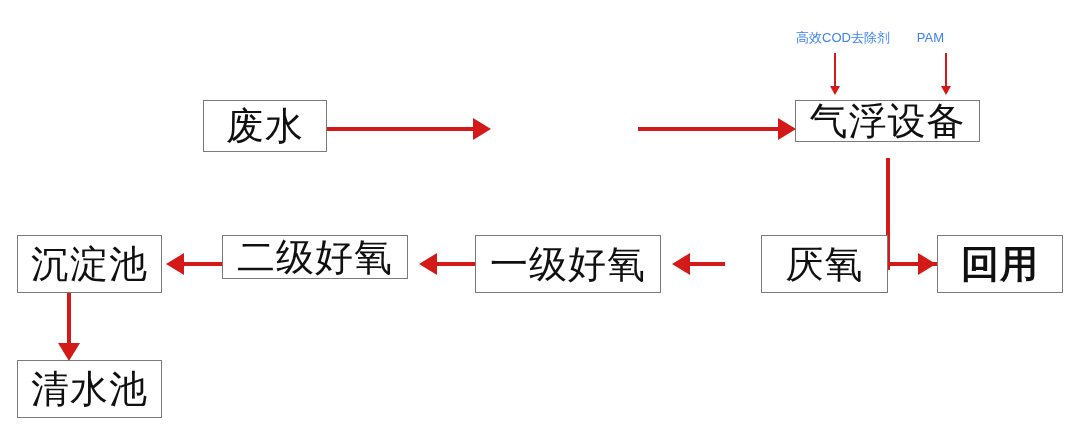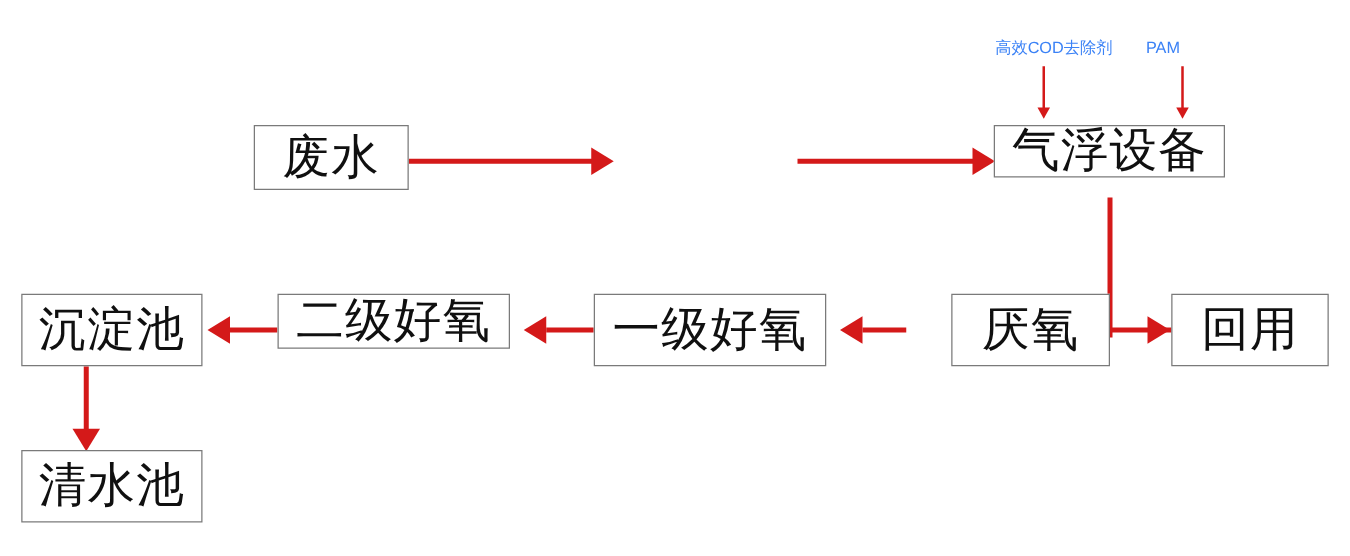--- a/index.html
+++ b/index.html
@@ -135,20 +135,20 @@
   <div class="hline" style="left:437px; top:262px; width:38px;"></div>
   <div class="arrow arrow-left" style="left:419px; top:253px;"></div>
 
   <div class="node" style="left:475px; top:235px; width:186px; height:58px;">一级好氧</div>
 
   <div class="hline" style="left:690px; top:262px; width:35px;"></div>
   <div class="arrow arrow-left" style="left:672px; top:253px;"></div>
 
   <div class="node" style="left:725px; top:235px; width:127px; height:58px;margin-left:36px;">厌氧</div>
 
-  <div class="node" style="left:937px; top:235px; width:126px; height:58px;">回用</div>
+  <div class="node" style="left:937px; top:235px; width:126px; height:58px;font-weight:bold;">回用</div>
 
   <div class="vline" style="left:67px; top:293px; height:52px;"></div>
   <div class="arrow arrow-down" style="left:58px; top:343px;"></div>
 
   <div class="node" style="left:17px; top:360px; width:145px; height:58px;">清水池</div>
 
 </div>
 
 </body></html>

